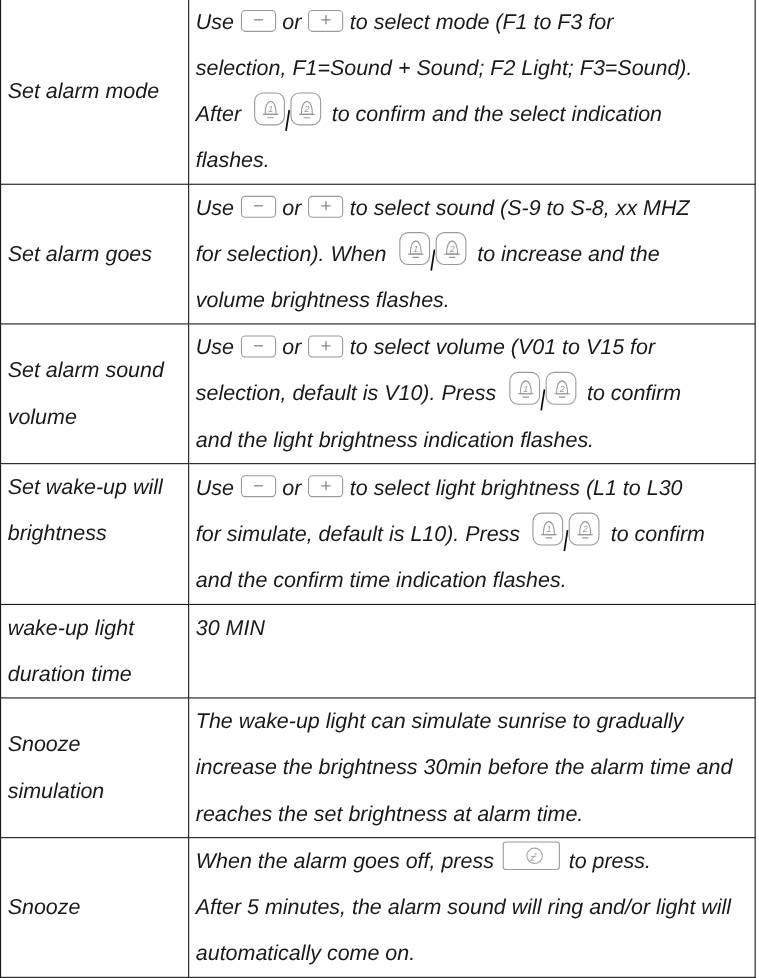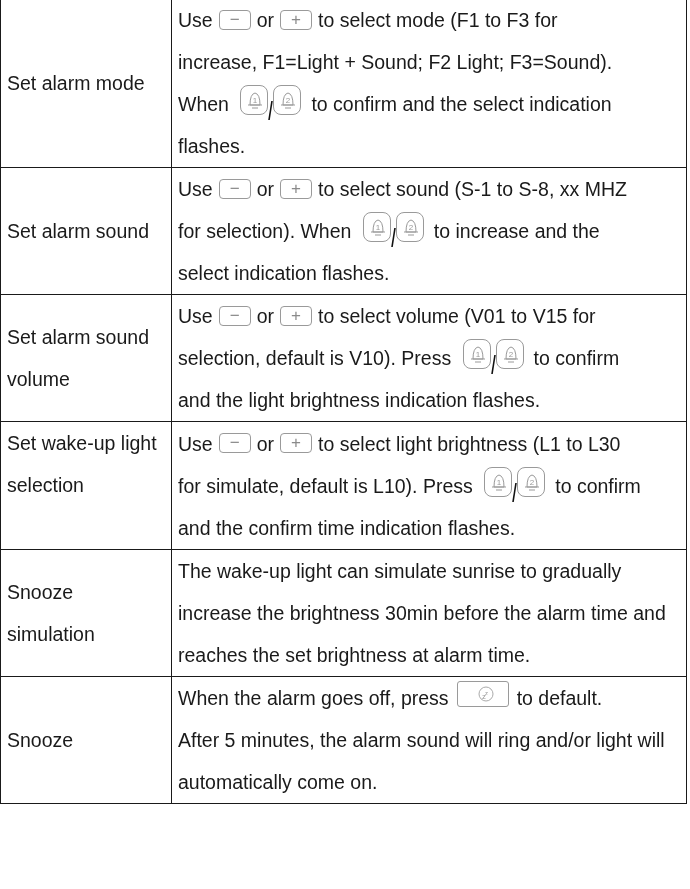--- a/index.html
+++ b/index.html
@@ -1,43 +1,43 @@
 <!DOCTYPE html>
 <html><head>
 <meta charset="utf-8">
 <style>
   html, body { margin: 0; padding: 0; background: #ffffff; }
   body { width: 690px; height: 889px; overflow: hidden; position: relative;
          font-family: "Liberation Sans", "DejaVu Sans", sans-serif; color: #1a1a1a; }
   table.manual { position: absolute; left: 0; top: -2px; border-collapse: collapse; width: 687px; table-layout: fixed; }
   table.manual td { border: 1.5px solid #1a1a1a; vertical-align: middle; padding: 0 6px; font-size: 19.5px; line-height: 42px; }
-  table.manual td.label { width: 158px; padding-left: 6px; line-height: 42px; }
-  table.manual td.desc { padding-left: 6px; }
+  table.manual td.label { width: 158px; padding-left: 6px; line-height: 42px; font-style: italic; }
+  table.manual td.desc { padding-left: 6px; font-style: italic; }
   td.top { vertical-align: top !important; }
   .key { display: inline-block; vertical-align: middle; border: 1px solid #9a9a9a; border-radius: 4px;
          background: #fff; color: #8a8a8a; box-sizing: border-box; position: relative; }
   .key.pm { width: 32px; height: 20px; margin: 0 6px 4px 6px; font-size: 17px; line-height: 17px; text-align: center; }
   .key.bell { width: 28px; height: 30px; border-radius: 8px; margin: 0; vertical-align: -4px; }
   .key.snooze { width: 52px; height: 26px; border-radius: 3px; margin: 0 8px; vertical-align: -2px; }
   .bellpair { display: inline-block; margin: 0 10px 0 6px; white-space: nowrap; }
   .slash { display: inline-block; width: 5px; height: 22px; vertical-align: -10px; }
   .key svg { position: absolute; left: 0; top: 0; }
 </style>
 </head>
 <body>
 
 <table class="manual">
 
   <tbody>
       <tr style="height:168px">
     <td class="label">Set alarm mode</td>
     <td class="desc">
       <span>Use</span><span class="key pm">−</span><span>or</span><span class="key pm">+</span><span>to select mode (F1 to F3 for</span><br>
-      <span>increase, F1=Light + Sound; F2 Light; F3=Sound).</span><br>
-      <span>When</span>
+      <span>selection, F1=Sound + Sound; F2 Light; F3=Sound).</span><br>
+      <span>After</span>
       <span class="bellpair">
         <span class="key bell">
           <svg width="28" height="30" viewBox="0 0 28 30">
                 <path d="M9 19 Q9 8 14 7 Q19 8 19 19 Z" fill="none" stroke="#999" stroke-width="1"></path>
                 <line x1="7" y1="19" x2="21" y2="19" stroke="#999"></line>
                 <line x1="11" y1="22" x2="17" y2="22" stroke="#999"></line>
                 <text x="14" y="17" font-size="8" text-anchor="middle" fill="#999" font-family="Liberation Sans, sans-serif">1</text>
               </svg>
         </span><svg class="slash" viewBox="0 0 5 22">
               <line x1="4" y1="2" x2="1" y2="21" stroke="#111" stroke-width="1.6"></line>
@@ -48,44 +48,44 @@
                 <line x1="11" y1="22" x2="17" y2="22" stroke="#999"></line>
                 <text x="14" y="17" font-size="8" text-anchor="middle" fill="#999" font-family="Liberation Sans, sans-serif">2</text>
               </svg>
         </span>
       </span><span>to confirm and the select indication</span><br>
       <span>flashes.</span>
     </td>
   </tr>
 
   <tr style="height:127px">
-    <td class="label">Set alarm sound</td>
+    <td class="label">Set alarm goes</td>
     <td class="desc">
-      <span>Use</span><span class="key pm">−</span><span>or</span><span class="key pm">+</span><span>to select sound (S-1 to S-8, xx MHZ</span><br>
+      <span>Use</span><span class="key pm">−</span><span>or</span><span class="key pm">+</span><span>to select sound (S-9 to S-8, xx MHZ</span><br>
       <span>for selection). When</span>
       <span class="bellpair">
         <span class="key bell">
           <svg width="28" height="30" viewBox="0 0 28 30">
                 <path d="M9 19 Q9 8 14 7 Q19 8 19 19 Z" fill="none" stroke="#999" stroke-width="1"></path>
                 <line x1="7" y1="19" x2="21" y2="19" stroke="#999"></line>
                 <line x1="11" y1="22" x2="17" y2="22" stroke="#999"></line>
                 <text x="14" y="17" font-size="8" text-anchor="middle" fill="#999" font-family="Liberation Sans, sans-serif">1</text>
               </svg>
         </span><svg class="slash" viewBox="0 0 5 22">
               <line x1="4" y1="2" x2="1" y2="21" stroke="#111" stroke-width="1.6"></line>
             </svg><span class="key bell">
           <svg width="28" height="30" viewBox="0 0 28 30">
                 <path d="M9 19 Q9 8 14 7 Q19 8 19 19 Z" fill="none" stroke="#999" stroke-width="1"></path>
                 <line x1="7" y1="19" x2="21" y2="19" stroke="#999"></line>
                 <line x1="11" y1="22" x2="17" y2="22" stroke="#999"></line>
                 <text x="14" y="17" font-size="8" text-anchor="middle" fill="#999" font-family="Liberation Sans, sans-serif">2</text>
               </svg>
         </span>
       </span><span>to increase and the</span><br>
-      <span>select indication flashes.</span>
+      <span>volume brightness flashes.</span>
     </td>
   </tr>
 
   <tr style="height:127px">
     <td class="label">Set alarm sound volume</td>
     <td class="desc">
       <span>Use</span><span class="key pm">−</span><span>or</span><span class="key pm">+</span><span>to select volume (V01 to V15 for</span><br>
       <span>selection, default is V10). Press</span>
       <span class="bellpair">
         <span class="key bell">
@@ -104,21 +104,21 @@
                 <line x1="11" y1="22" x2="17" y2="22" stroke="#999"></line>
                 <text x="14" y="17" font-size="8" text-anchor="middle" fill="#999" font-family="Liberation Sans, sans-serif">2</text>
               </svg>
         </span>
       </span><span>to confirm</span><br>
       <span>and the light brightness indication flashes.</span>
     </td>
   </tr>
 
   <tr style="height:128px">
-    <td class="label top" style="padding-top:0">Set wake-up light selection</td>
+    <td class="label top" style="padding-top:0">Set wake-up will brightness</td>
     <td class="desc">
       <span>Use</span><span class="key pm">−</span><span>or</span><span class="key pm">+</span><span>to select light brightness (L1 to L30</span><br>
       <span>for simulate, default is L10). Press</span>
       <span class="bellpair">
         <span class="key bell">
           <svg width="28" height="30" viewBox="0 0 28 30">
                 <path d="M9 19 Q9 8 14 7 Q19 8 19 19 Z" fill="none" stroke="#999" stroke-width="1"></path>
                 <line x1="7" y1="19" x2="21" y2="19" stroke="#999"></line>
                 <line x1="11" y1="22" x2="17" y2="22" stroke="#999"></line>
                 <text x="14" y="17" font-size="8" text-anchor="middle" fill="#999" font-family="Liberation Sans, sans-serif">1</text>
@@ -131,33 +131,37 @@
                 <line x1="7" y1="19" x2="21" y2="19" stroke="#999"></line>
                 <line x1="11" y1="22" x2="17" y2="22" stroke="#999"></line>
                 <text x="14" y="17" font-size="8" text-anchor="middle" fill="#999" font-family="Liberation Sans, sans-serif">2</text>
               </svg>
         </span>
       </span><span>to confirm</span><br>
       <span>and the confirm time indication flashes.</span>
     </td>
   </tr>
 
+  <tr style="height:85px">
+    <td class="label">wake-up light duration time</td>
+    <td class="desc top">30 MIN</td>
+  </tr>
 
   <tr style="height:125px">
     <td class="label">Snooze simulation</td>
     <td class="desc">The wake-up light can simulate sunrise to gradually increase the brightness 30min before the alarm time and reaches the set brightness at alarm time.</td>
   </tr>
 
   <tr style="height:127px">
     <td class="label">Snooze</td>
     <td class="desc">
       <span>When the alarm goes off, press</span><span class="key snooze">
         <svg width="52" height="26" viewBox="0 0 52 26">
               <circle cx="28" cy="12" r="7" fill="none" stroke="#aaa" stroke-width="1"></circle>
               <text x="24" y="17" font-size="8" fill="#999" font-family="Liberation Sans, sans-serif">z</text>
               <text x="27" y="13" font-size="6" fill="#999" font-family="Liberation Sans, sans-serif">z</text>
             </svg>
-      </span><span>to default.</span><br>
+      </span><span>to press.</span><br>
       <span>After 5 minutes, the alarm sound will ring and/or light will automatically come on.</span>
     </td>
   </tr>
 </tbody>
   </table>
 
 </body></html>

